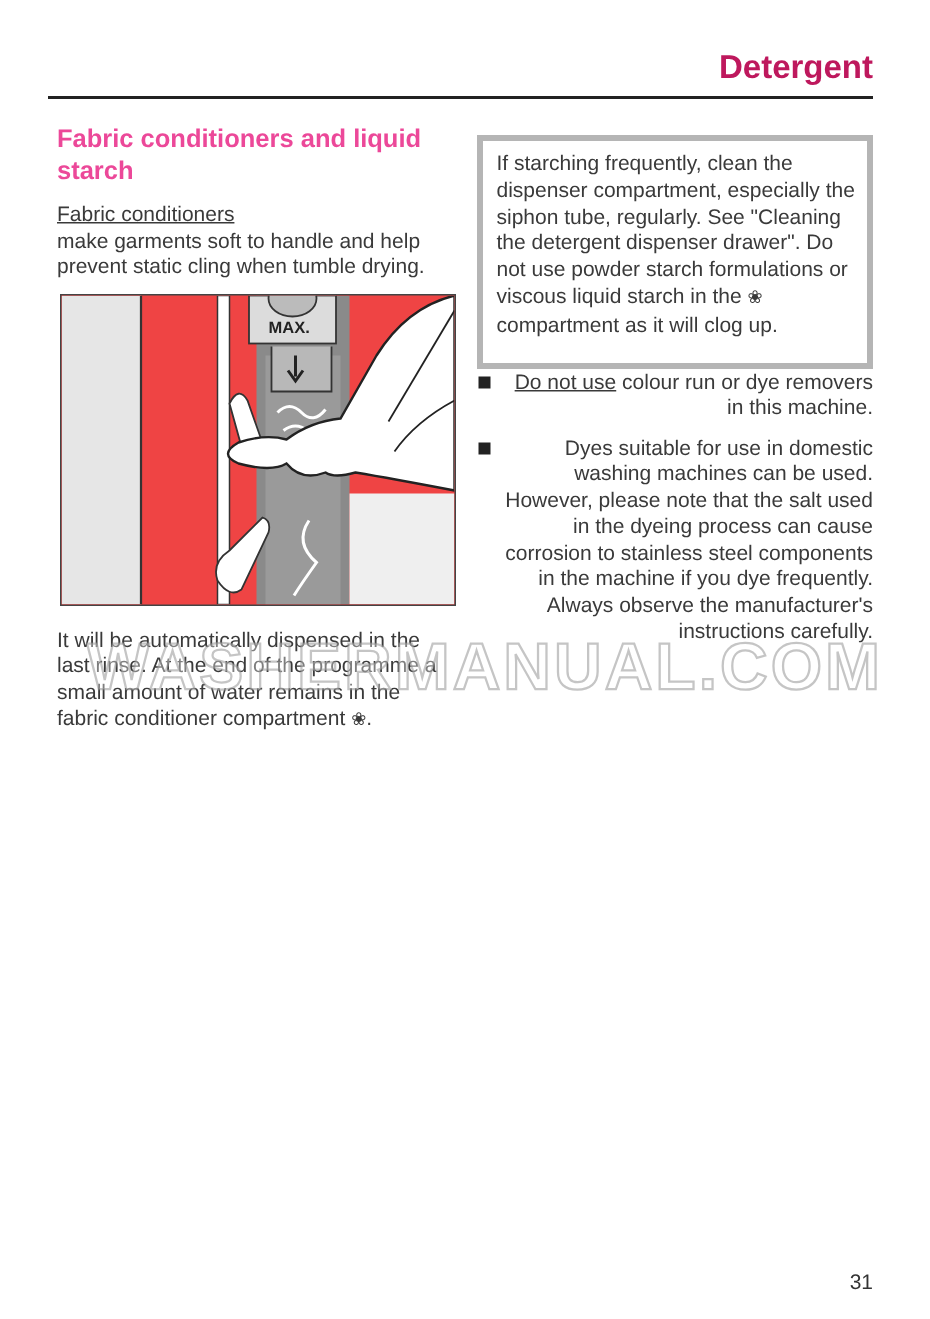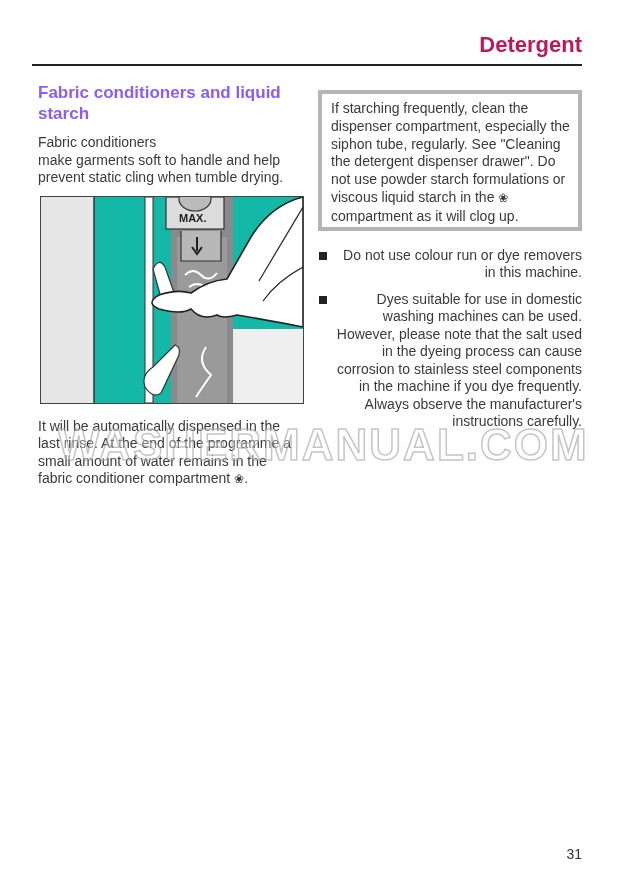--- a/index.html
+++ b/index.html
@@ -4,33 +4,33 @@
   <style>
     html, body { margin: 0; padding: 0; background: #ffffff; }
     body { width: 620px; height: 879px; position: relative; overflow: hidden;
       font-family: "Liberation Sans", sans-serif; color: #333333; }
     .header-title { position: absolute; right: 38px; top: 32px; font-size: 22px; font-weight: bold; color: #be185d; }
     .header-rule { position: absolute; left: 32px; right: 38px; top: 64px; height: 1.5px; background: #222; }
 
     .col-left { position: absolute; left: 38px; top: 82px; width: 266px; }
     .col-right { position: absolute; left: 318px; top: 90px; width: 264px; }
 
-    .h2 { font-size: 17px; font-weight: bold; color: #8b5cf6; line-height: 21px; margin: 0 0 10px 0; }
+    .h2 { font-size: 17px; font-weight: bold; color: #ec4899; line-height: 21px; margin: 0 0 10px 0; }
     .body { font-size: 14px; line-height: 17.5px; color: #3a3a3a; }
-    .u { }
+    .u { text-decoration: underline; }
     .para { margin: 0 0 9px 0; }
     .h3 { font-size: 14px; font-weight: bold; color: #1a1a1a; line-height: 17.5px; margin: 15px 0 11px 0; }
 
-    .figure { position: relative; width: 262px; height: 206px; border: 1.5px solid #444; background: #14b8a6; margin: 0 0 14px 2px; overflow: hidden; }
+    .figure { position: relative; width: 262px; height: 206px; border: 1.5px solid #444; background: #ef4444; margin: 0 0 14px 2px; overflow: hidden; }
 
     .bullet { position: relative; padding-left: 15px; margin-bottom: 9px; text-align: right; }
     .bullet .sq { position: absolute; left: 1px; top: 5px; width: 8px; height: 8px; background: #222; }
     .b { font-weight: bold; color: #1a1a1a; }
 
-    .note { border: 4px solid #b5b5b5; padding: 6px 8px 1px 9px; margin-bottom: 16px; }
+    .note { border: 4px solid #b5b5b5; padding: 6px 8px 16px 9px; }
     .note-text { font-size: 14px; line-height: 17.8px; color: #3a3a3a; }
 
     .watermark { position: absolute; left: 58px; top: 420px; font-size: 44px; font-weight: bold; letter-spacing: 2px;
       color: rgba(255,255,255,0.35); -webkit-text-stroke: 1.5px rgba(150,150,150,0.55); pointer-events: none; white-space: nowrap; }
 
     .page-number { position: absolute; right: 38px; top: 846px; font-size: 14px; color: #333; text-align: center; }
     .glyph { font-size: 12px; }
   </style>
 </head>
 <body>

